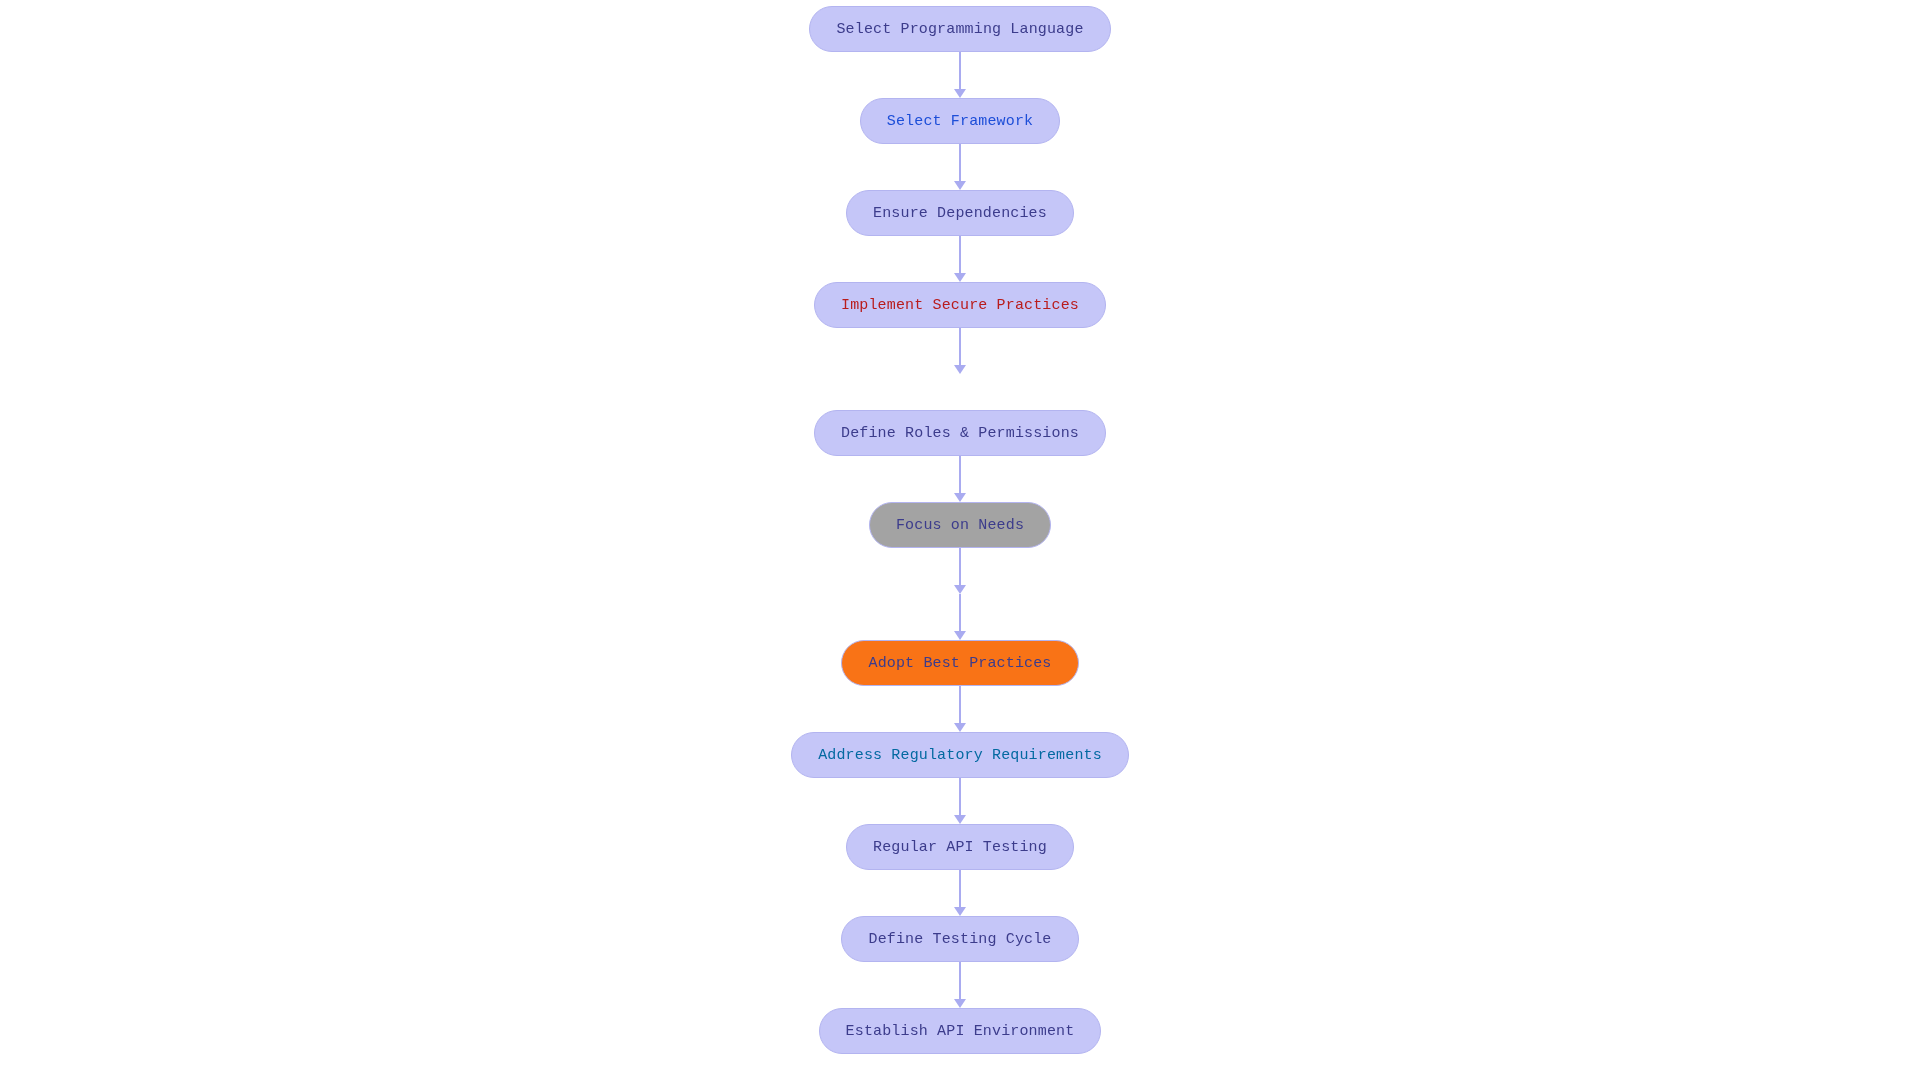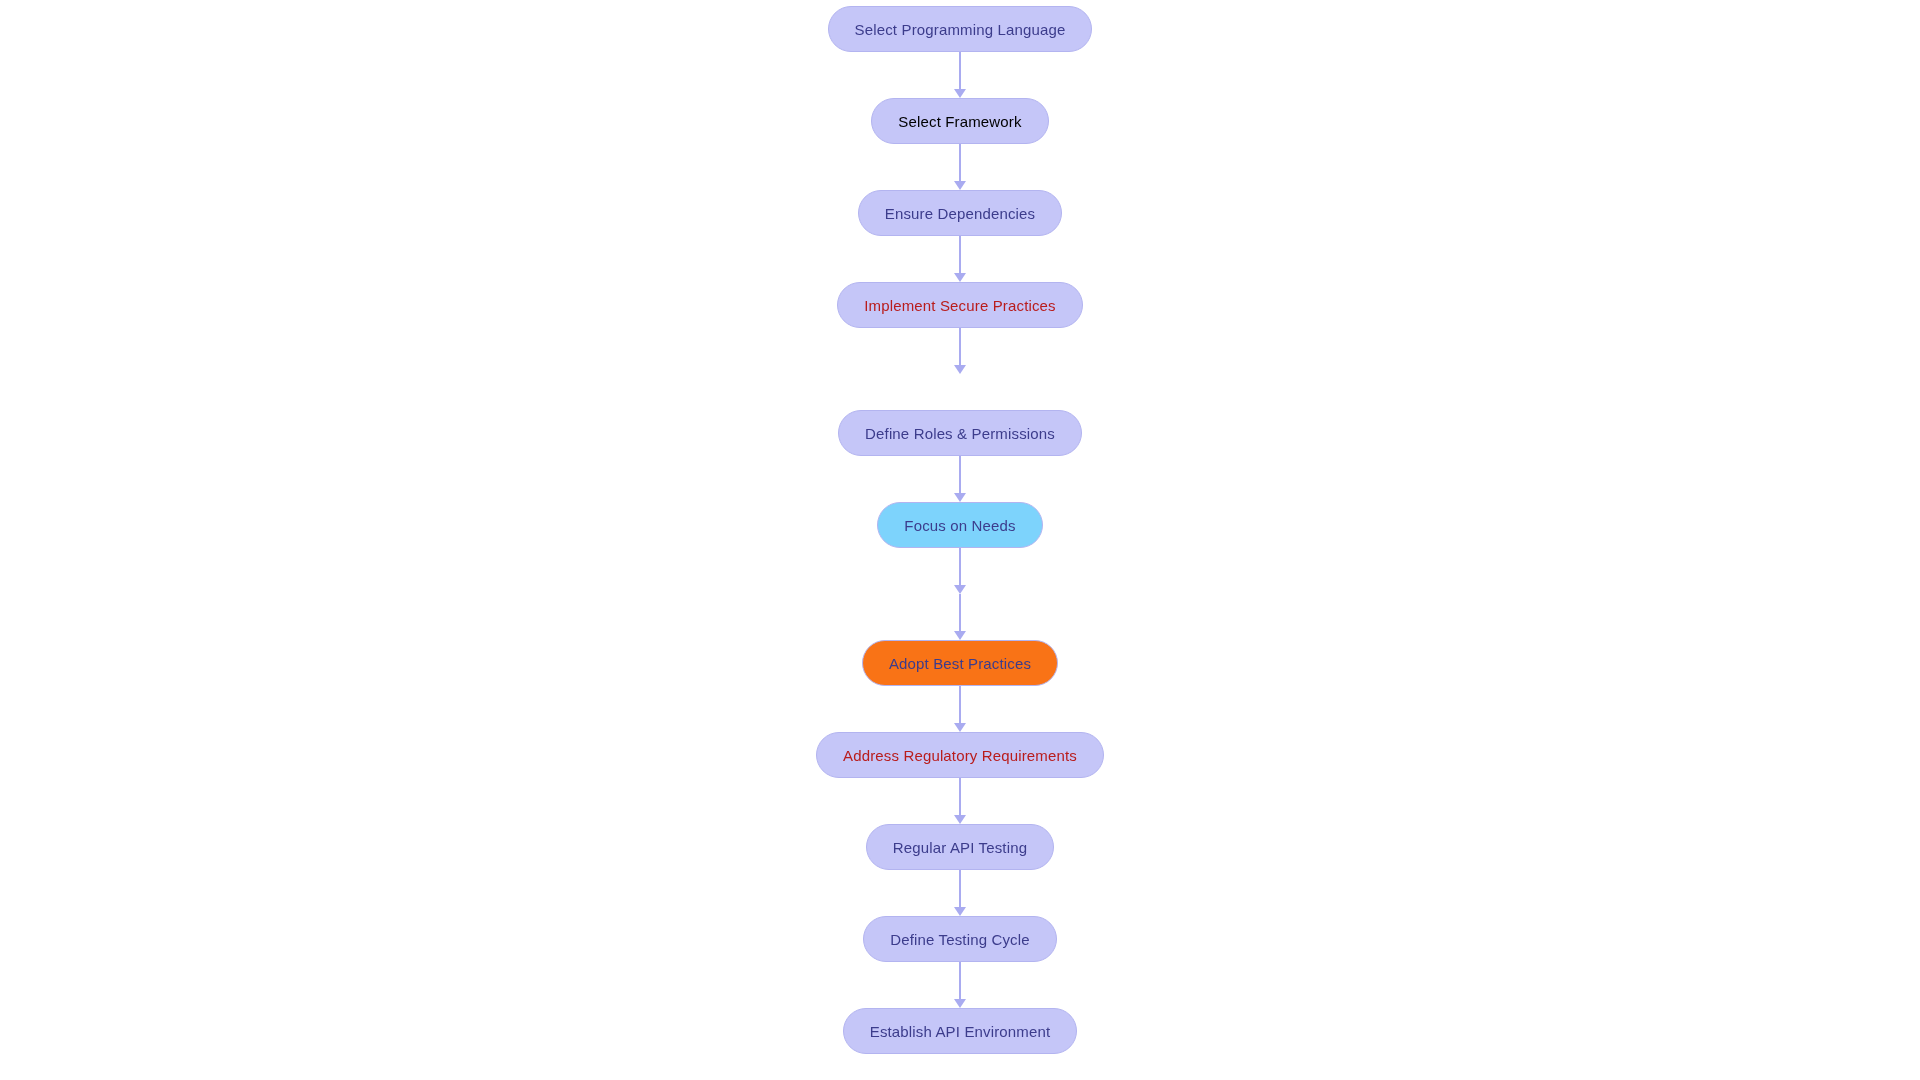--- a/index.html
+++ b/index.html
@@ -12,20 +12,21 @@
     height: 1080px;
     font-family: "Liberation Sans", "DejaVu Sans", sans-serif;
     overflow: hidden;
   }
 
   #flowchart-canvas {
     position: relative;
     width: 1920px;
     height: 780px;
     background: #ffffff;
+    font-family: Liberation Mono, monospace;
   }
 
   .flow-column {
     position: absolute;
     left: 0;
     top: 0;
     width: 1920px;
     height: 1080px;
     display: flex;
     flex-direction: column;
@@ -87,21 +88,21 @@
   <div class="flow-column">
 
     <div class="flow-node" style="background: rgb(197, 198, 248); border-color: rgb(179, 180, 240); color: rgb(60, 60, 140);">
       <span>Select Programming Language</span>
     </div>
     <div class="flow-connector">
       <span class="conn-line" style="background: rgb(169, 171, 240);"></span>
       <span class="conn-head" style="border-top-color: rgb(169, 171, 240);"></span>
     </div>
 
-    <div class="flow-node" style="background: rgb(197, 198, 248); border-color: rgb(179, 180, 240); color: #000000;">
+    <div class="flow-node" style="background: rgb(197, 198, 248); border-color: rgb(179, 180, 240); color: #1d4ed8;">
       <span>Select Framework</span>
     </div>
     <div class="flow-connector">
       <span class="conn-line" style="background: rgb(169, 171, 240);"></span>
       <span class="conn-head" style="border-top-color: rgb(169, 171, 240);"></span>
     </div>
 
     <div class="flow-node" style="background: rgb(197, 198, 248); border-color: rgb(179, 180, 240); color: rgb(60, 60, 140);">
       <span>Ensure Dependencies</span>
     </div>
@@ -119,42 +120,42 @@
     </div>
 
     <div class="flow-node" style="background: rgb(197, 198, 248); border-color: rgb(179, 180, 240); color: rgb(60, 60, 140); margin-top: 36px;">
       <span>Define Roles &amp; Permissions</span>
     </div>
     <div class="flow-connector">
       <span class="conn-line" style="background: rgb(169, 171, 240);"></span>
       <span class="conn-head" style="border-top-color: rgb(169, 171, 240);"></span>
     </div>
 
-    <div class="flow-node" style="background: #7dd3fc; border-color: rgb(179, 180, 240); color: rgb(60, 60, 140);">
+    <div class="flow-node" style="background: #a3a3a3; border-color: rgb(179, 180, 240); color: rgb(60, 60, 140);">
       <span>Focus on Needs</span>
     </div>
     <div class="flow-connector">
       <span class="conn-line" style="background: rgb(169, 171, 240);"></span>
       <span class="conn-head" style="border-top-color: rgb(169, 171, 240);"></span>
     </div>
 
     <div class="flow-connector">
       <span class="conn-line" style="background: rgb(169, 171, 240);"></span>
       <span class="conn-head" style="border-top-color: rgb(169, 171, 240);"></span>
     </div>
 
     <div class="flow-node" style="background: #f97316; border-color: rgb(179, 180, 240); color: rgb(60, 60, 140);">
       <span>Adopt Best Practices</span>
     </div>
     <div class="flow-connector">
       <span class="conn-line" style="background: rgb(169, 171, 240);"></span>
       <span class="conn-head" style="border-top-color: rgb(169, 171, 240);"></span>
     </div>
 
-    <div class="flow-node" style="background: rgb(197, 198, 248); border-color: rgb(179, 180, 240); color: #b91c1c;">
+    <div class="flow-node" style="background: rgb(197, 198, 248); border-color: rgb(179, 180, 240); color: #0369a1;">
       <span>Address Regulatory Requirements</span>
     </div>
     <div class="flow-connector">
       <span class="conn-line" style="background: rgb(169, 171, 240);"></span>
       <span class="conn-head" style="border-top-color: rgb(169, 171, 240);"></span>
     </div>
 
     <div class="flow-node" style="background: rgb(197, 198, 248); border-color: rgb(179, 180, 240); color: rgb(60, 60, 140); text-align: center;">
       <span>Regular API Testing</span>
     </div>

